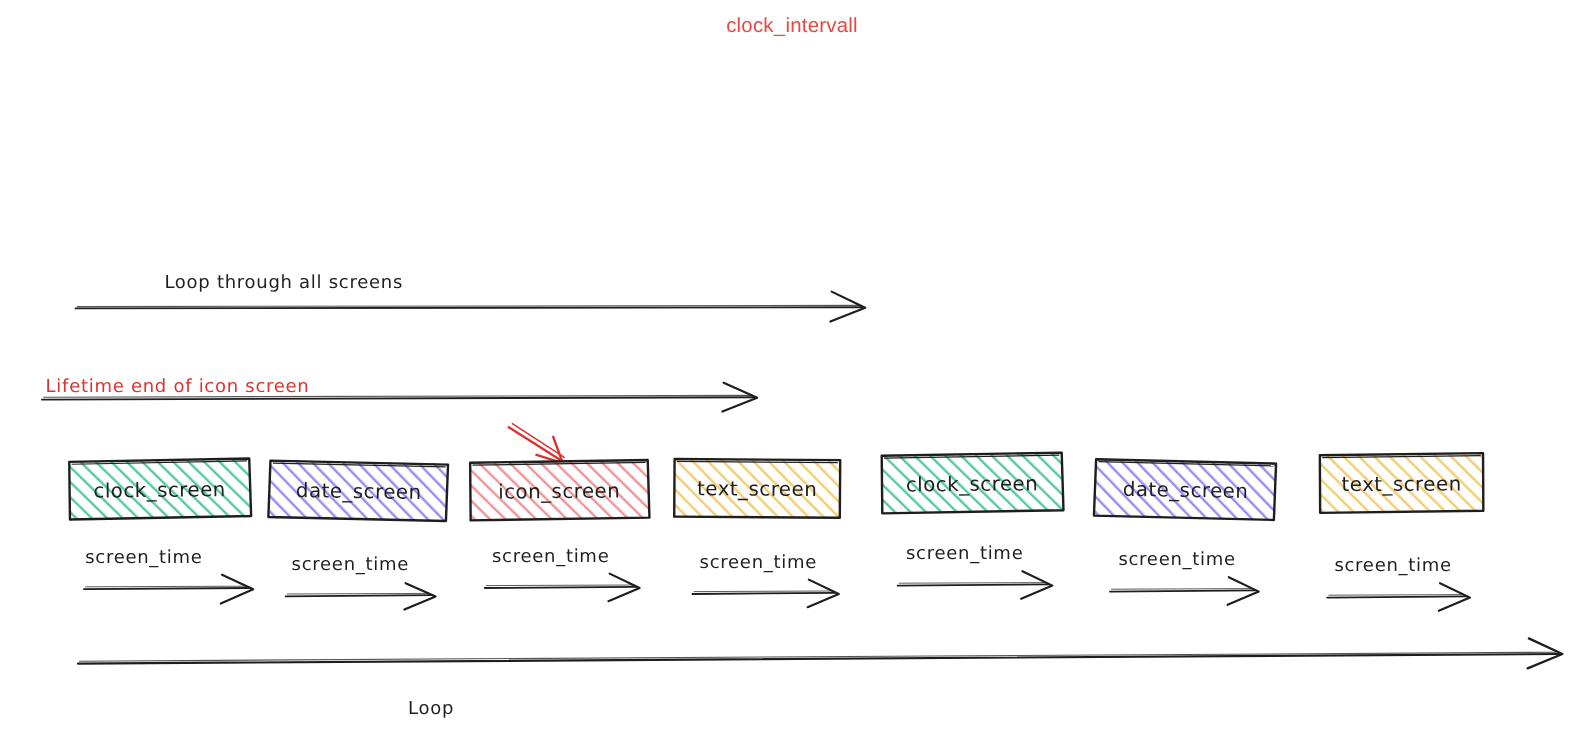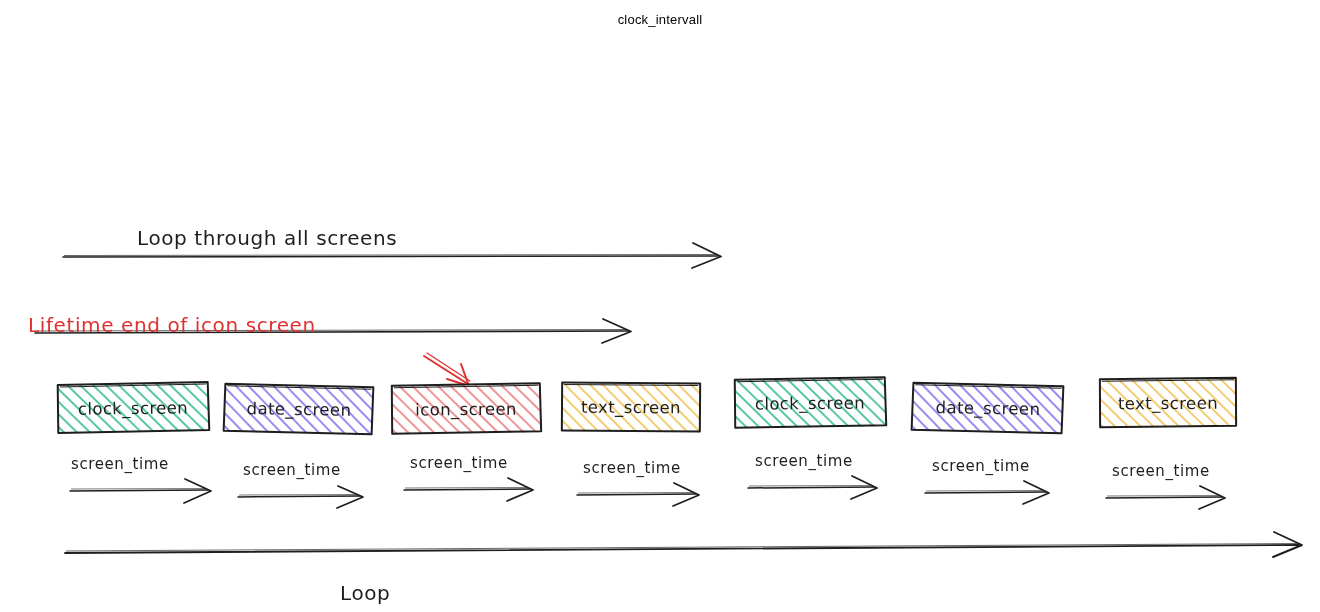--- a/index.html
+++ b/index.html
@@ -5,26 +5,26 @@
   html,body{margin:0;padding:0;}
   body{
     width:1320px;height:612px;position:relative;background:#ffffff;
     font-family:"DejaVu Sans",sans-serif;overflow:hidden;
   }
   #canvas{position:absolute;left:0;top:0;width:1320px;height:612px;}
 
   .title{
     position:absolute;left:0;top:12px;width:1320px;text-align:center;
     font-family:"Liberation Sans",sans-serif;
-    font-size:13px;color:#000000;letter-spacing:.2px;
+    font-size:17px;color:#ef4444;letter-spacing:.2px;
   }
 
   .hand{
     font-family:"DejaVu Sans",sans-serif;
-    font-size:20px;color:#1e1e1e;white-space:nowrap;
+    font-size:15px;color:#1e1e1e;white-space:nowrap;
     letter-spacing:.6px;
   }
 
   .lbl{position:absolute;}
 
   .box-label{
     position:absolute;left:0;top:0;width:100%;height:100%;
     display:flex;align-items:center;justify-content:center;
     font-family:"DejaVu Sans",sans-serif;
     font-size:16.5px;color:#1e1e1e;letter-spacing:.4px;
@@ -159,21 +159,21 @@
     <path d="M65,553 L1299,545" stroke="#1e1e1e" stroke-width="1.8" fill="none" stroke-linecap="round"></path>
     <path d="M66,551 L1297,543.5" stroke="#555" stroke-width="0.9" fill="none"></path>
     <path d="M1274,532 L1302,545 L1273,557" stroke="#1e1e1e" stroke-width="1.9" fill="none" stroke-linecap="round" stroke-linejoin="round"></path>
   </g>
 </svg>
 
 <div class="title">clock_intervall</div>
 
 <div class="lbl hand" style="left:137px;top:226px;">Loop through all screens</div>
 
-<div class="lbl hand red" style="left:28px;top:313px;">Lifetime end of icon screen</div>
+<div class="lbl hand red" style="left:38px;top:313px;">Lifetime end of icon screen</div>
 
 <div class="screenbox" style="left:58px;top:384px;width:150px;height:48px;transform:rotate(-0.7deg);">
   <span class="box-label">clock_screen</span>
 </div>
 <div class="screenbox" style="left:225px;top:385px;width:148px;height:48px;transform:rotate(0.9deg);">
   <span class="box-label">date_screen</span>
 </div>
 <div class="screenbox" style="left:392px;top:385px;width:148px;height:48px;transform:rotate(-0.5deg);">
   <span class="box-label">icon_screen</span>
 </div>

